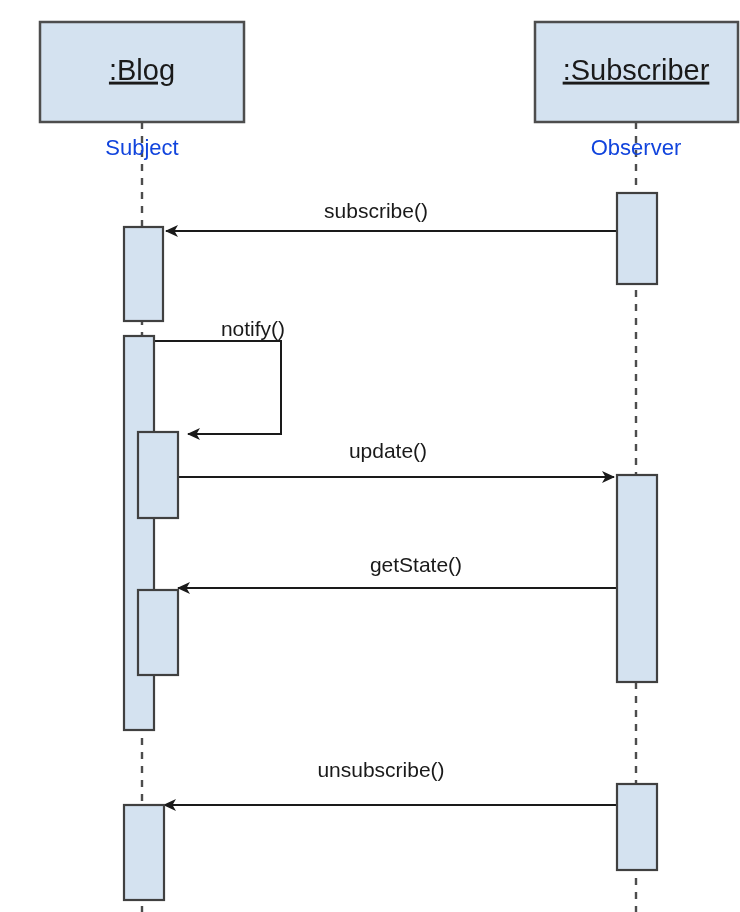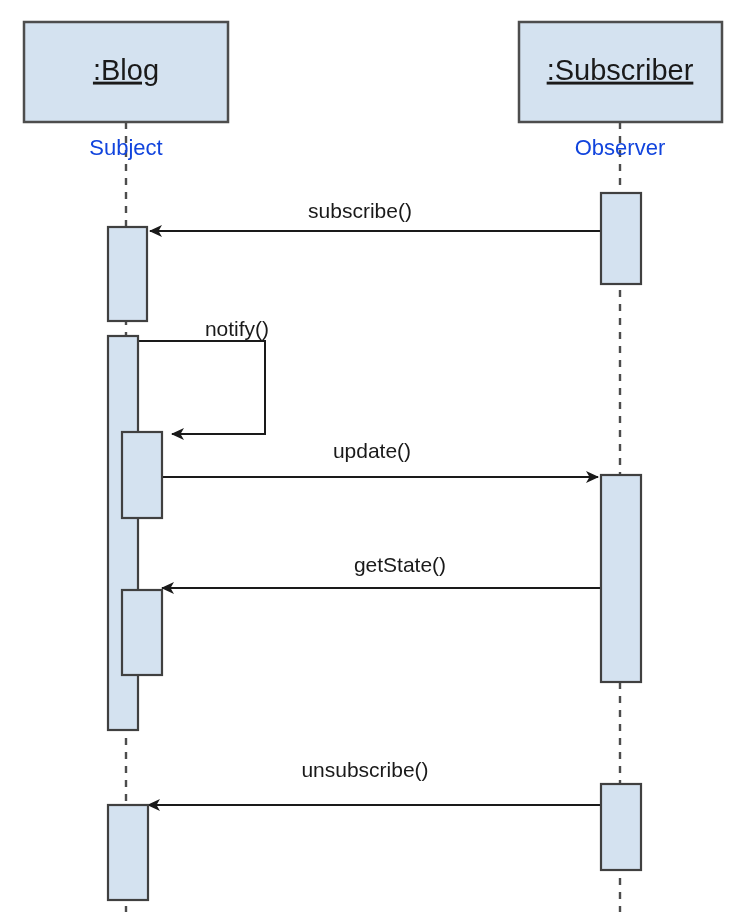--- a/index.html
+++ b/index.html
@@ -10,21 +10,21 @@
   }
   body {
     width: 740px;
     height: 912px;
     font-family: "Liberation Sans", sans-serif;
     overflow: hidden;
     position: relative;
   }
   #diagram-root {
     position: absolute;
-    left: 0;
+    left: 16px;
     top: 0;
     width: 669px;
     height: 912px;
   }
   svg.sequence-canvas {
     display: block;
     width: 740px;
     height: 912px;
   }
   .participant-box {

